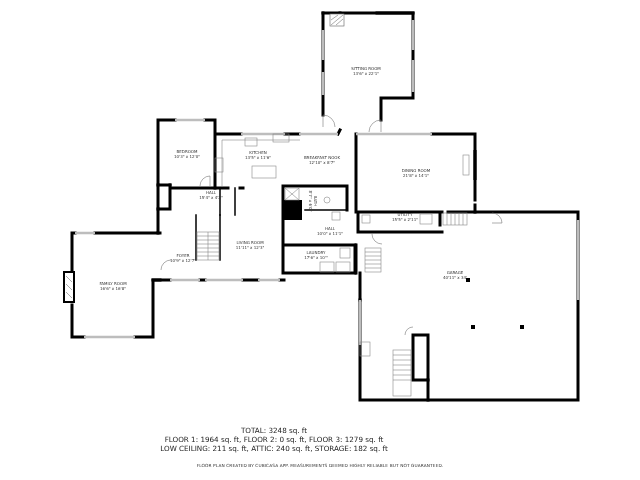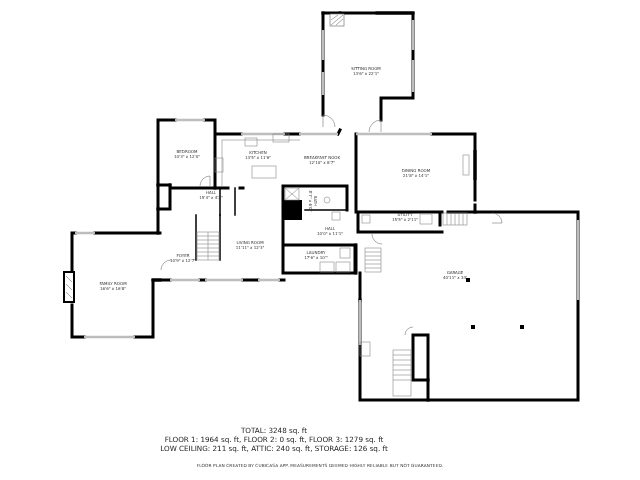--- a/index.html
+++ b/index.html
@@ -166,15 +166,15 @@
     <div>40'11" x 34'</div>
 </div>
 <div class="room-label" style="left:113px;top:281px;">
   <div>FAMILY ROOM</div>
     <div>16'6" x 16'8"</div>
 </div>
 
 <div class="summary">
   <div>TOTAL: 3248 sq. ft</div>
   <div>FLOOR 1: 1964 sq. ft, FLOOR 2: 0 sq. ft, FLOOR 3: 1279 sq. ft</div>
-  <div>LOW CEILING: 211 sq. ft, ATTIC: 240 sq. ft, STORAGE: 126 sq. ft</div>
+  <div>LOW CEILING: 211 sq. ft, ATTIC: 240 sq. ft, STORAGE: 182 sq. ft</div>
 </div>
 <div class="credit">FLOOR PLAN CREATED BY CUBICASA APP. MEASUREMENTS DEEMED HIGHLY RELIABLE BUT NOT GUARANTEED.</div>
 
 </body></html>

